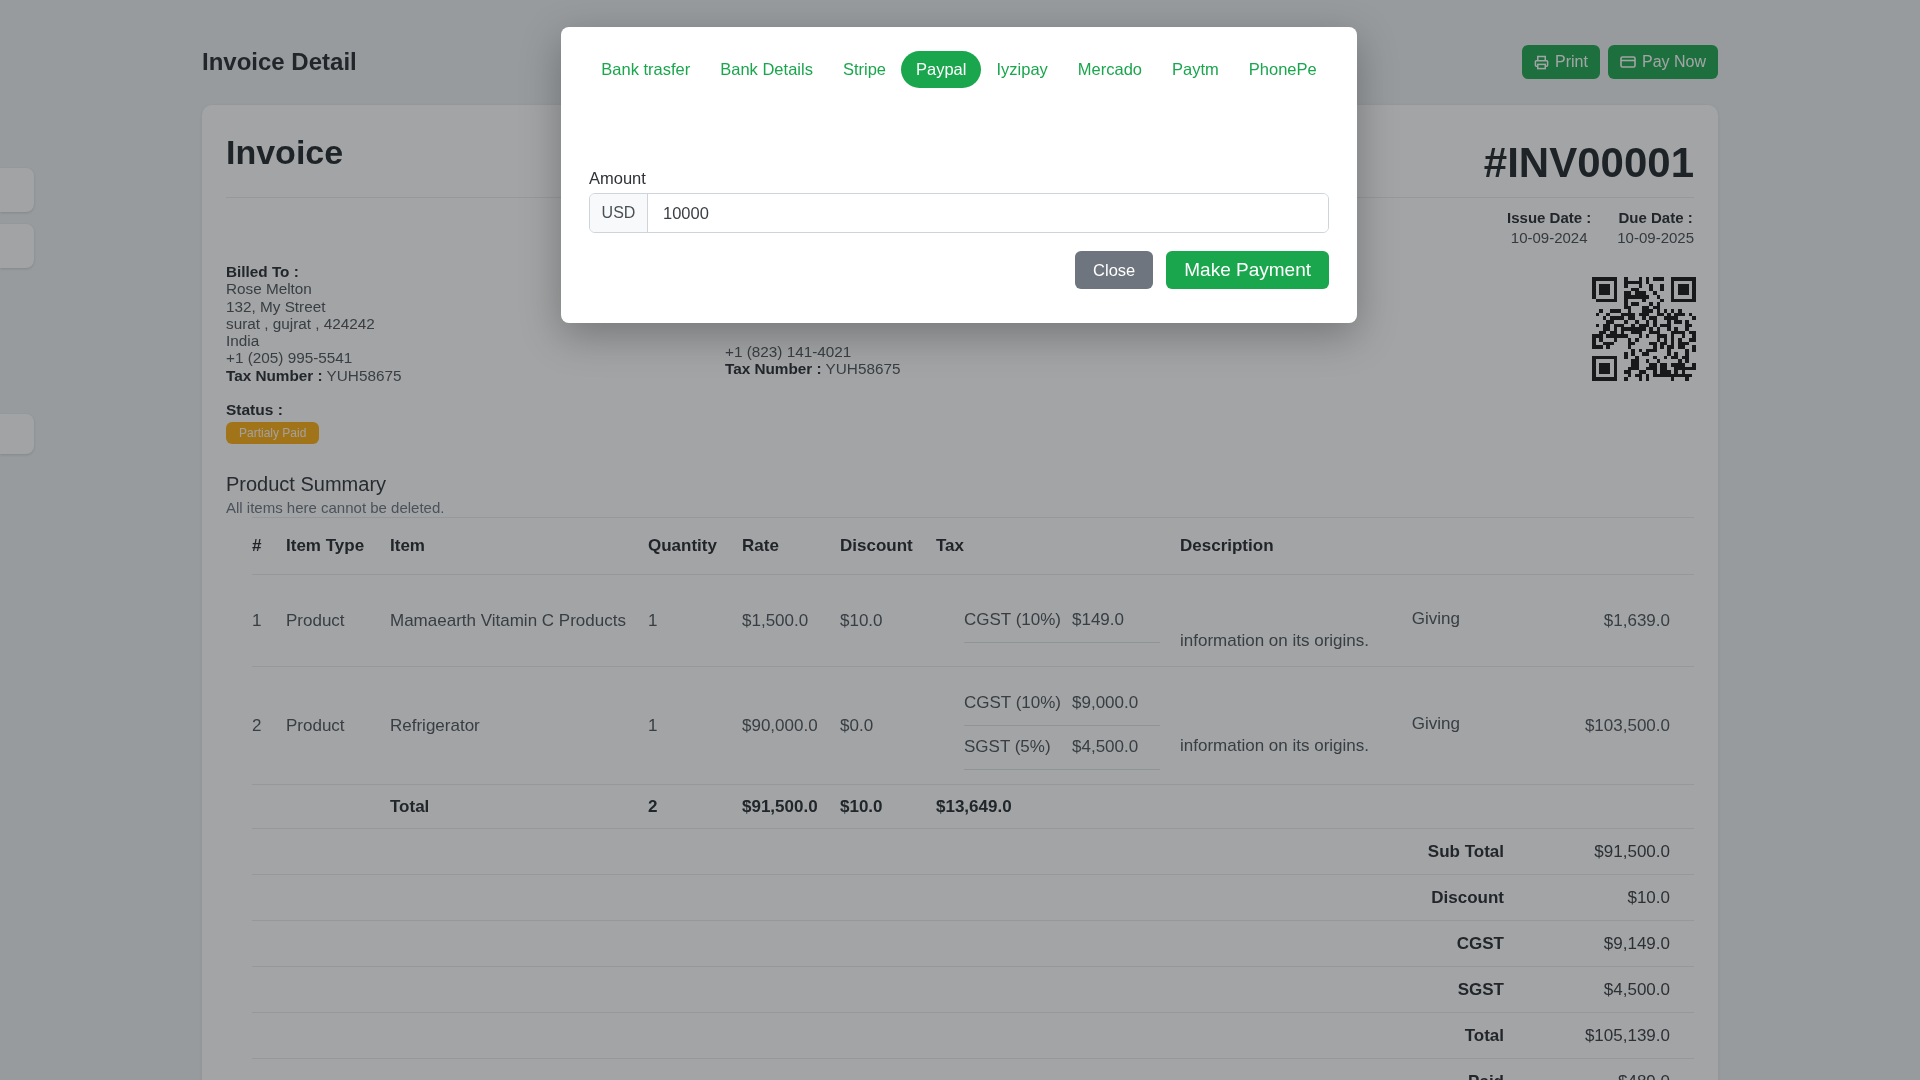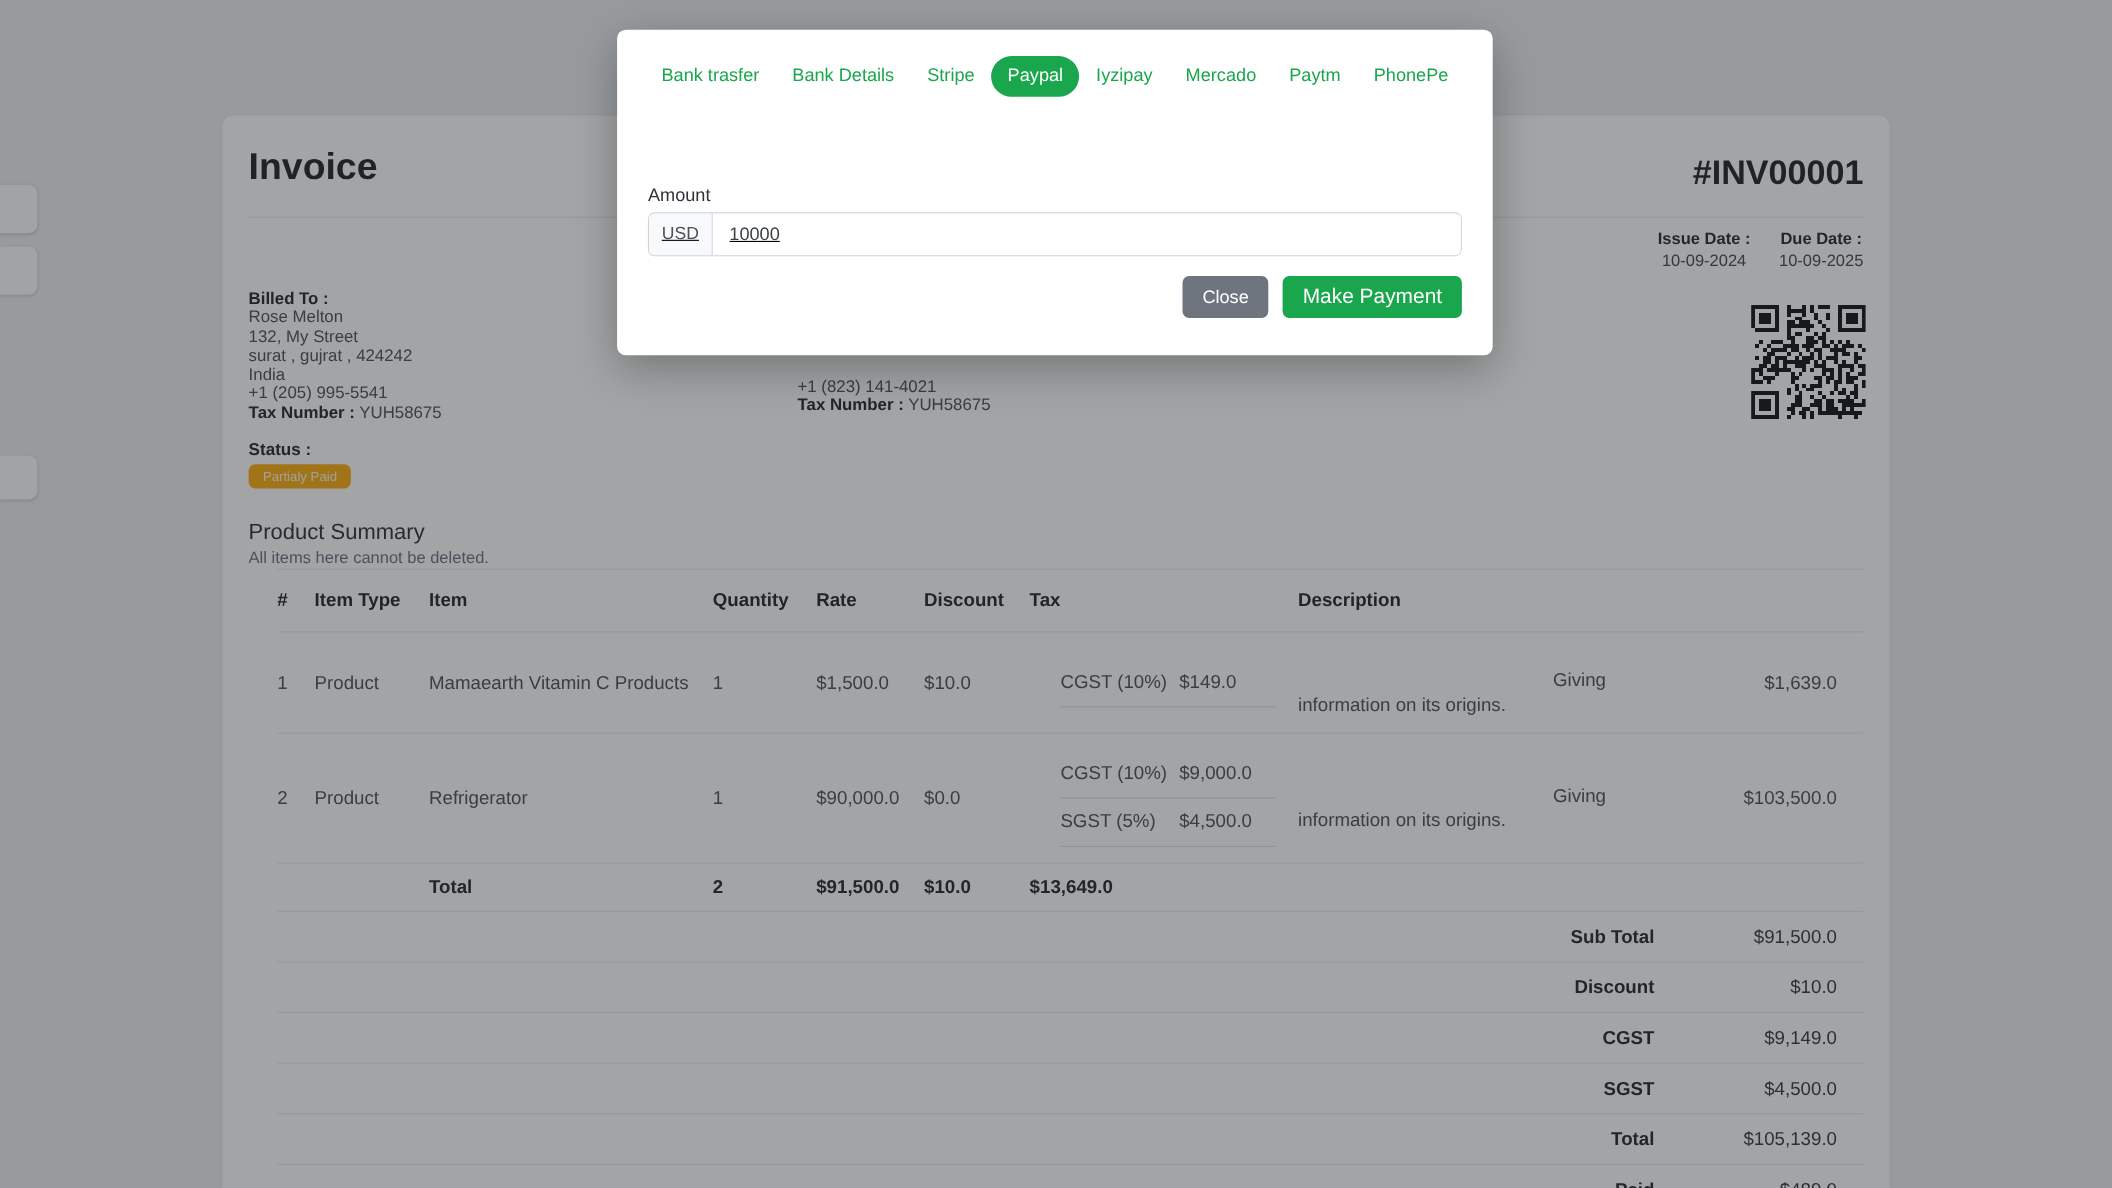--- a/index.html
+++ b/index.html
@@ -15,21 +15,21 @@
   .btn-green svg { display:block; }
 
   .side-tab { position:absolute; left:0; width:34px; background:#fdfdfe; border-radius:0 8px 8px 0; box-shadow:0 1px 3px rgba(0,0,0,.15); }
   #side-tab-1 { top:168px; height:44px; }
   #side-tab-2 { top:224px; height:44px; }
   #side-tab-3 { top:414px; height:40px; }
 
   .card { position:absolute; left:202px; top:105px; width:1516px; height:1200px; background:#fff; border-radius:10px; box-shadow:0 1px 4px rgba(30,35,40,.08); }
 
   .inv-heading { position:absolute; left:24px; top:28px; font-size:34px; font-weight:600; color:#1d2127; }
-  .inv-number { position:absolute; right:24px; top:34px; font-size:31px; font-weight:600; color:#1d2127; }
+  .inv-number { position:absolute; right:24px; top:34px; font-size:42px; font-weight:600; color:#1d2127; }
   .divider-1 { position:absolute; left:24px; right:24px; top:92px; border-top:1px solid #e9ecef; }
 
   .dates { position:absolute; right:24px; top:104px; display:flex; gap:26px; }
   .date-col { text-align:center; }
   .date-label { font-size:15px; font-weight:700; color:#23272d; }
   .date-value { font-size:15px; color:#44494f; margin-top:3px; }
 
   .qr { position:absolute; right:22px; top:172px; width:104px; height:104px; }
 
   .billed { position:absolute; left:24px; top:158px; font-size:15.3px; line-height:17.3px; color:#4a5056; }
@@ -65,34 +65,58 @@
   
   .overlay { position:absolute; inset:0; background:rgba(33,37,41,.42); z-index:10; }
   .modal { position:absolute; left:561px; top:27px; width:796px; height:296px; background:#fff; border-radius:8px; z-index:20; box-shadow:0 12px 40px rgba(0,0,0,.28); }
   .modal-header { height:64px; display:flex; justify-content:space-between; align-items:center; padding:0 28px; border-bottom:1px solid #e9ecef; }
   .modal-title { font-size:19px; font-weight:600; color:#2b3036; }
   .modal-close { font-size:26px; line-height:1; color:#6b7076; background:none; border:none; cursor:pointer; font-family:inherit; }
   .tabs { margin-top:24px; display:flex; justify-content:center; align-items:center; }
   .tab { padding:9px 15px; font-size:16.5px; color:#1aa64d; border-radius:22px; background:none; border:none; cursor:pointer; font-family:inherit; }
   .tab.active { background:#1aa64d; color:#fff; }
   .amount-label { position:absolute; left:28px; top:142px; font-size:16.5px; font-weight:500; color:#2f3338; }
-  .input-group { position:absolute; left:28px; right:28px; top:166px; height:40px; display:flex; border:1px solid #ced4da; border-radius:6px; overflow:hidden;text-decoration:underline; }
+  .input-group { position:absolute; left:28px; right:28px; top:166px; height:40px; display:flex; border:1px solid #ced4da; border-radius:6px; overflow:hidden; }
   .currency-box { width:58px; background:#f8f9fa; border-right:1px solid #ced4da; display:flex; align-items:center; justify-content:center; font-size:16px; color:#4a5056; }
   .amount-input { flex:1; border:none; outline:none; padding:0 15px; font-size:16.5px; color:#3a3f45; font-family:inherit; }
   .modal-footer { position:absolute; top:224px; right:28px; display:flex; gap:13px; }
   .btn-secondary { background:#6f757e; color:#fff; border:none; border-radius:6px; padding:0 18px; height:38px; font-size:16.5px; font-family:inherit; cursor:pointer; }
   .btn-primary { background:#1aa64d; color:#fff; border:none; border-radius:6px; padding:0 18px; height:38px; font-size:19px; font-family:inherit; cursor:pointer; }
 </style>
 </head>
 <body>
 
 <div class="screen">
 
   <div class="page">
 
+    <div class="page-header">
+      <div class="page-title">Invoice Detail</div>
+      <div class="header-actions">
+        <button class="btn-green">
+          <span>
+              <svg width="15" height="15" viewBox="0 0 16 16" fill="none" stroke="#fff" stroke-width="1.6">
+                <path d="M4 6V1.5h8V6"></path>
+                <rect x="1.5" y="6" width="13" height="6" rx="1"></rect>
+                <rect x="4" y="10" width="8" height="4.5" fill="#1aa64d"></rect>
+              </svg>
+            </span>
+          <span>Print</span>
+        </button>
+        <button class="btn-green">
+          <span>
+              <svg width="16" height="14" viewBox="0 0 16 14" fill="none" stroke="#fff" stroke-width="1.6">
+                <rect x="1" y="2" width="14" height="10" rx="1.5"></rect>
+                <path d="M1 5.5h14"></path>
+              </svg>
+            </span>
+          <span>Pay Now</span>
+        </button>
+      </div>
+    </div>
 
     <div class="side-tab" id="side-tab-1"></div>
     <div class="side-tab" id="side-tab-2"></div>
     <div class="side-tab" id="side-tab-3"></div>
 
     <div class="card">
       <div class="inv-heading">Invoice</div>
       <div class="inv-number">#INV00001</div>
       <div class="divider-1"></div>
 

